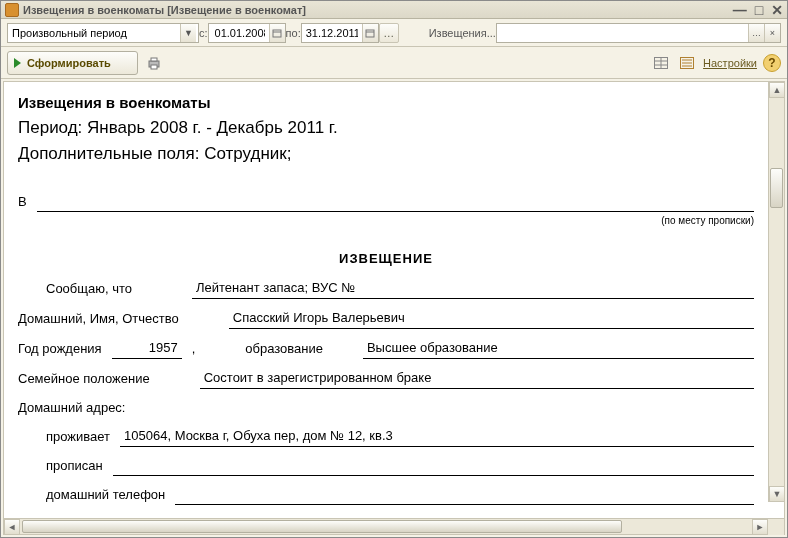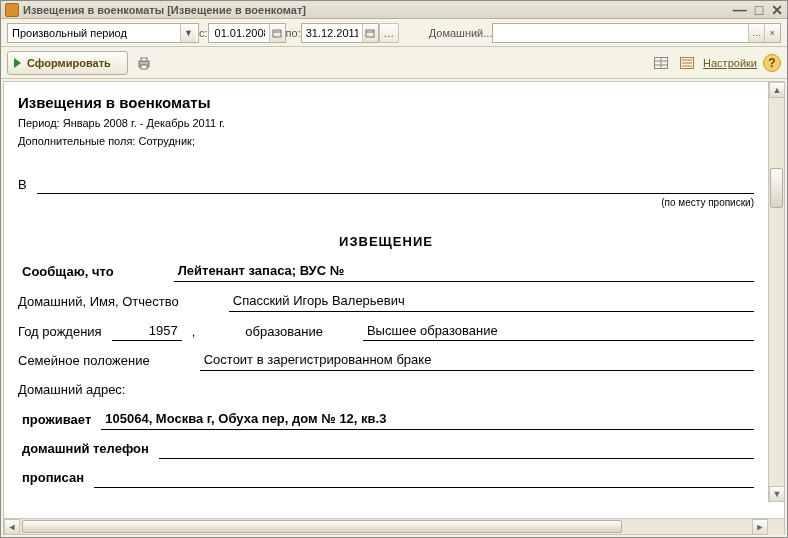--- a/index.html
+++ b/index.html
@@ -11,46 +11,46 @@
   .winbtns { display: flex; gap: 8px; font-size: 14px; color: #555; }
   .winbtns span { cursor: default; }
   .toolbar1 { height: 28px; border-bottom: 1px solid #c9c5b4; display: flex; align-items: center; padding: 2px 6px; background: #f5f2e6;}
   .combo { display: flex; align-items: center; border: 1px solid #b3b0a0; background: #fff; height: 20px; }
   .combo input { border: none; height: 18px; padding: 0 4px; font-family: inherit; font-size: 11px; outline: none; background: transparent; }
   .combo .dd { width: 16px; height: 18px; border-left: 1px solid #c9c5b4; display: flex; align-items: center; justify-content: center; color: #555; font-size: 9px; cursor: pointer; background: linear-gradient(#fdfdfa,#e7e3d4); }
   .label { color: #555; }
   .iconbtn { width: 20px; height: 20px; border: 1px solid #c9c5b4; background: linear-gradient(#fdfdfa,#ece8d9); border-radius: 2px; display: flex; align-items: center; justify-content: center; cursor: pointer; font-size: 11px; color: #5a5a4a; }
   .iconbtn.flat { border-color: transparent; background: transparent; }
   .toolbar2 { height: 32px; border-bottom: 1px solid #c9c5b4; display: flex; align-items: center; padding: 3px 6px; gap: 6px; background: #f5f2e6;}
-  .btn { height: 24px; border: 1px solid #b3b0a0; border-radius: 3px; background: linear-gradient(#fdfdfa,#ece8d9); display: flex; align-items: center; padding: 0 16px 0 6px; gap: 6px; cursor: pointer; font-weight: bold; color: #5a4a00; }
+  .btn { height: 24px; border: 1px solid #b3b0a0; border-radius: 3px; background: linear-gradient(#fdfdfa,#ece8d9); display: flex; align-items: center; padding: 0 26px 0 6px; gap: 6px; cursor: pointer; font-weight: bold; color: #5a4a00; }
   .btn .play { width: 0; height: 0; border-left: 7px solid #2a8a2a; border-top: 5px solid transparent; border-bottom: 5px solid transparent; }
   .spacer { flex: 1; }
   .link { color: #6a5a20; text-decoration: underline; cursor: pointer; }
   .qmark { width: 18px; height: 18px; border-radius: 50%; background: #f2d070; border: 1px solid #c8a030; color: #6a4a00; font-weight: bold; display: flex; align-items: center; justify-content: center; font-size: 12px; cursor: pointer; }
   .doc-wrap { flex: 1; position: relative; background: #f5f2e6; padding: 2px; display: flex; }
   .doc-outer { flex: 1; border: 1px solid #c9c5b4; background: #fff; position: relative; display: flex; flex-direction: column; }
   .doc-scroll { flex: 1; overflow: hidden; position: relative; }
   .doc { position: absolute; inset: 0 16px 0 0; padding: 10px 14px; font-family: Arial, sans-serif; font-size: 13px; color: #000; line-height: 1.45; }
   .doc h2 { margin: 0; font-size: 15px; font-weight: bold; }
-  .doc .meta { font-size: 11px; margin-top: 2px; }
+  .doc .meta { font-size: 17px; margin-top: 2px; }
   .doc .row { display: flex; align-items: flex-end; margin-top: 10px; gap: 10px; }
   .doc .lab { white-space: nowrap; }
   .uline { border-bottom: 1px solid #000; flex: 1; padding: 0 4px; white-space: nowrap; min-height: 16px; }
   .uline.short { flex: 0 0 auto; }
   .center-title { text-align: center; font-weight: bold; margin-top: 22px; letter-spacing: 1px; }
   .sub { font-size: 10px; text-align: right; margin-top: 2px; }
   .vscroll { position: absolute; top: 0; right: 0; bottom: 16px; width: 16px; background: #ece8d9; border-left: 1px solid #c9c5b4; display: flex; flex-direction: column; }
   .vscroll .arrow, .hscroll .arrow { height: 16px; width: 16px; display: flex; align-items: center; justify-content: center; font-size: 9px; color: #666; background: linear-gradient(#fdfdfa,#e2dece); border: 1px solid #c9c5b4; cursor: pointer; box-sizing: border-box; }
   .vscroll .track { flex: 1; position: relative; }
   .vscroll .thumb { position: absolute; left: 1px; right: 1px; top: 70px; height: 40px; background: linear-gradient(#fdfdfa,#d8d4c4); border: 1px solid #b3b0a0; border-radius: 2px; cursor: pointer; }
   .hscroll { height: 16px; background: #ece8d9; border-top: 1px solid #c9c5b4; display: flex; align-items: center; }
   .hscroll .track { flex: 1; position: relative; height: 100%; }
   .hscroll .thumb { position: absolute; top: 1px; bottom: 1px; left: 2px; width: 600px; background: linear-gradient(#fdfdfa,#d8d4c4); border: 1px solid #b3b0a0; border-radius: 2px; cursor: pointer; }
   .corner { width: 16px; height: 16px; background: #ece8d9; }
-  .indent { margin-left: 4px; font-weight: bold; }
+  .indent { margin-left: 28px; }
   svg { display: block; }
 </style>
 </head>
 <body>
 
 <div class="window">
 
   <div class="titlebar">
     <div class="t-icon"></div>
     <div class="title-text">Извещения в военкоматы [Извещение в военкомат]</div>
@@ -81,21 +81,21 @@
       <input style="width: 60px;" value="31.12.2011">
       <div class="dd">
         <svg width="10" height="10" viewBox="0 0 10 10">
             <rect x="1" y="2" width="8" height="7" fill="none" stroke="#777" stroke-width="1"></rect>
             <line x1="1" y1="4" x2="9" y2="4" stroke="#777"></line>
           </svg>
       </div>
     </div>
     <div class="iconbtn">…</div>
     <div style="width:30px;"></div>
-    <span class="label">Домашний...</span>
+    <span class="label">Извещения...</span>
     <div class="combo" style="flex:1;">
       <input style="flex: 1 1 0%;">
       <div class="dd">…</div>
       <div class="dd">×</div>
     </div>
   </div>
 
   <div class="toolbar2">
     <div class="btn">
       <div class="play"></div>
@@ -173,25 +173,25 @@
             <span class="uline">Состоит в зарегистрированном браке</span>
           </div>
 
           <div style="margin-top:10px;">Домашний адрес:</div>
 
           <div class="row indent">
             <span class="lab">проживает</span>
             <span class="uline">105064, Москва г, Обуха пер, дом № 12, кв.3</span>
           </div>
           <div class="row indent">
+            <span class="lab">прописан</span>
+            <span class="uline"></span>
+          </div>
+          <div class="row indent">
             <span class="lab">домашний телефон</span>
-            <span class="uline"></span>
-          </div>
-          <div class="row indent">
-            <span class="lab">прописан</span>
             <span class="uline"></span>
           </div>
 
 
         </div>
 
         <div class="vscroll">
           <div class="arrow">▲</div>
           <div class="track">
             <div class="thumb"></div>

